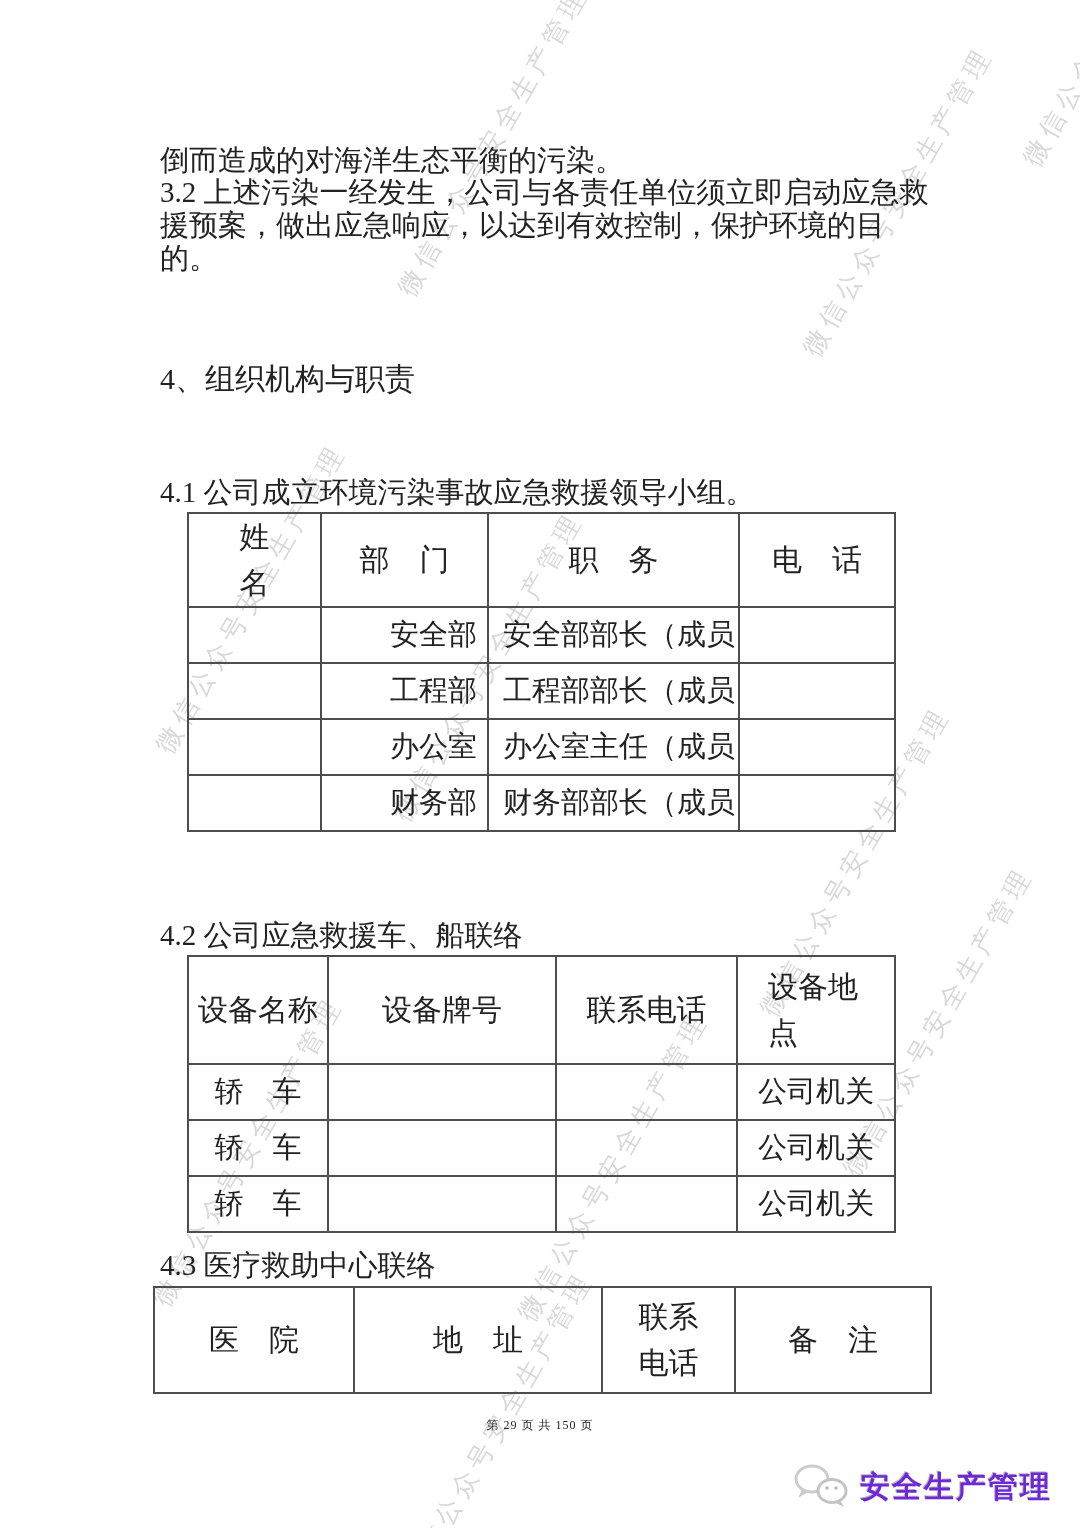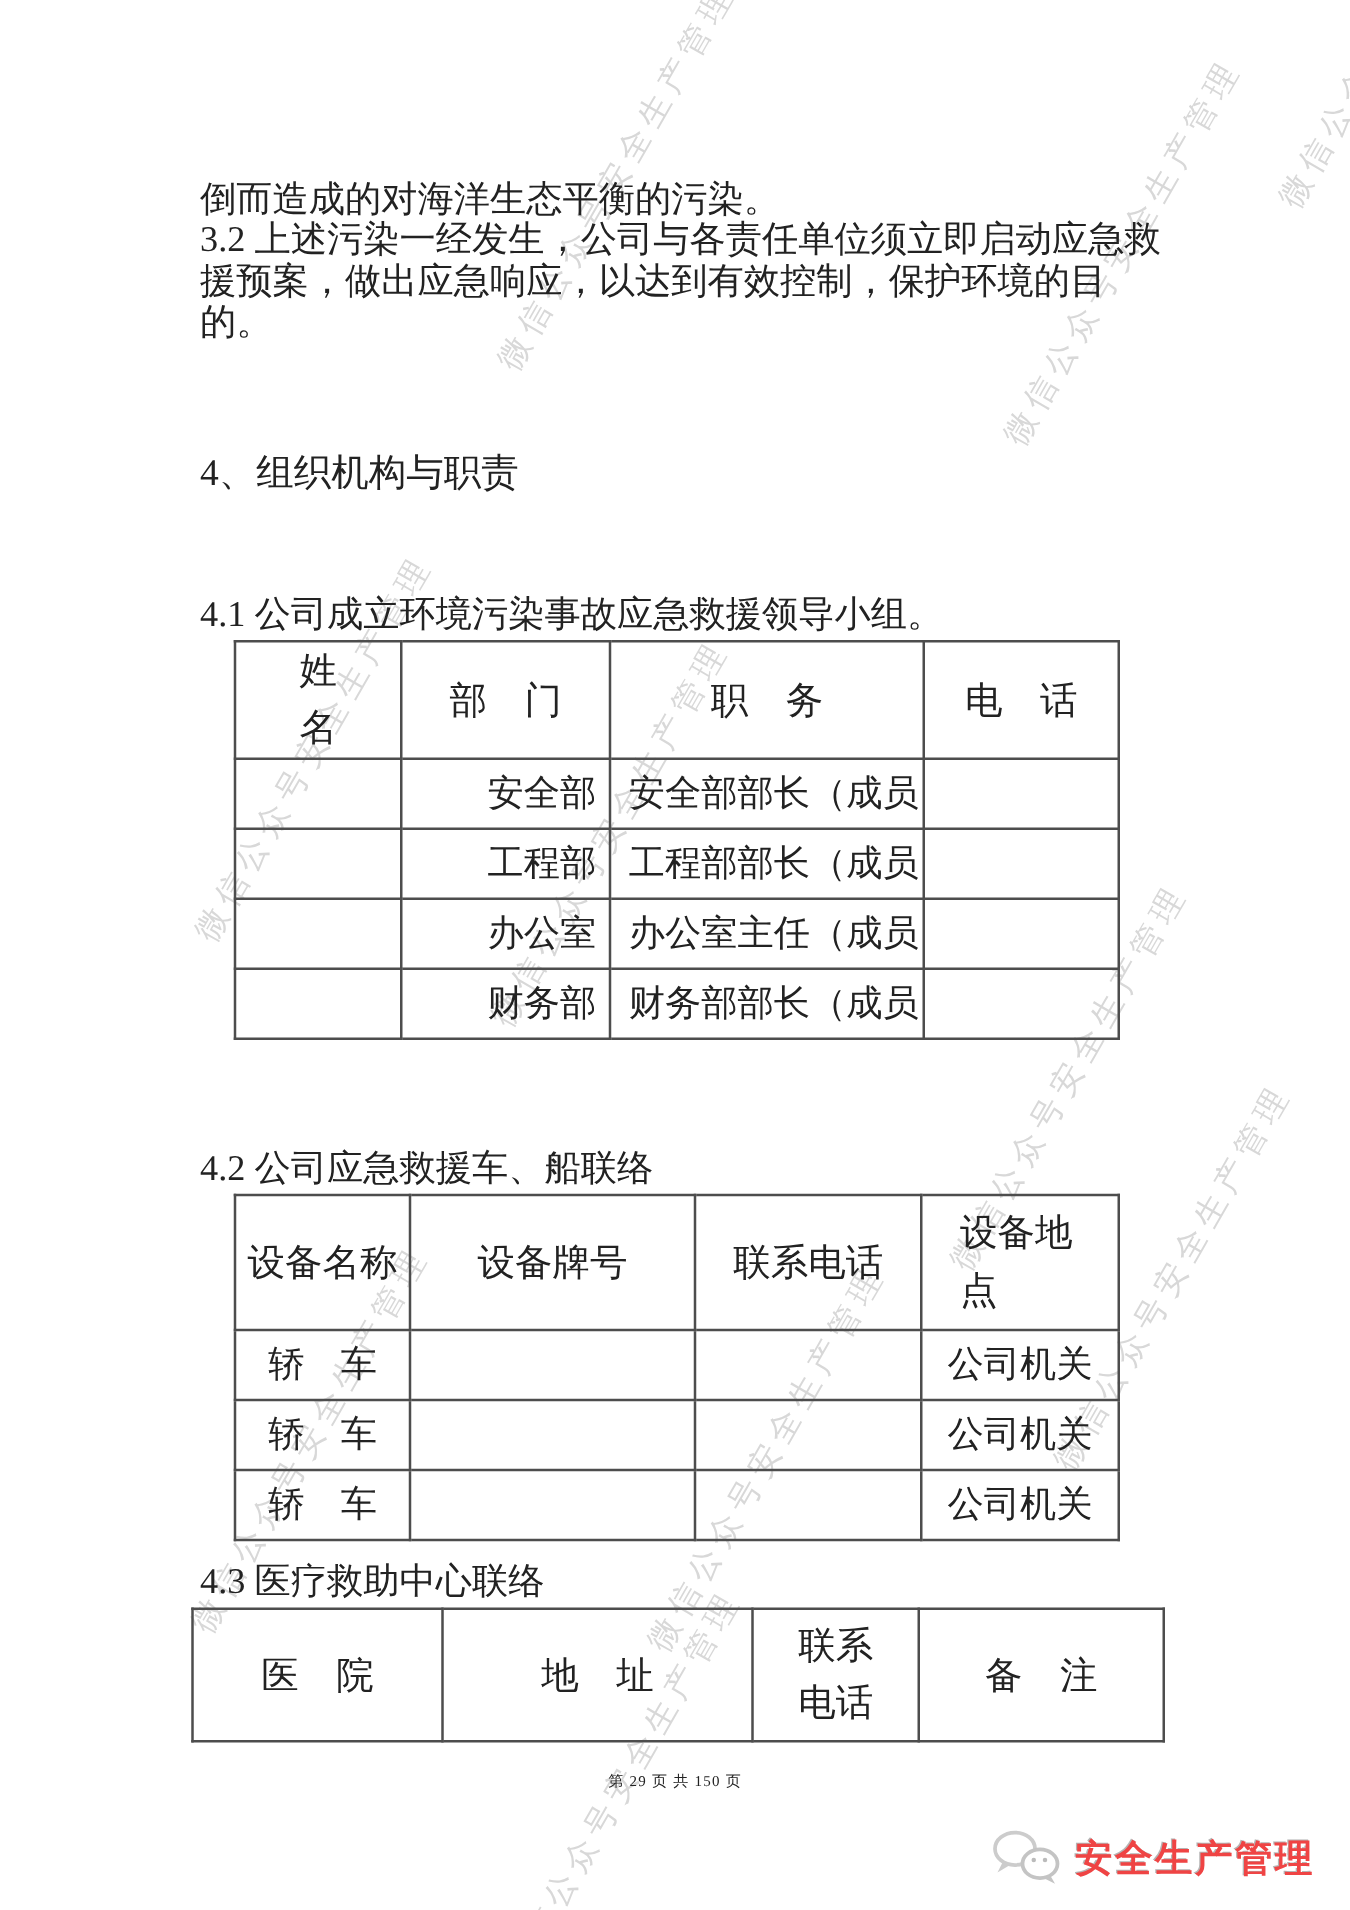--- a/index.html
+++ b/index.html
@@ -82,21 +82,21 @@
   }
   .brand{
     position:absolute;
     top:1462px;right:28px;
     display:flex;align-items:center;gap:8px;
     z-index:1;
   }
   .brand-text{
     font-size:30px;
     font-weight:bold;
-    color:#ef4444;
+    color:#6d28d9;
     letter-spacing:2px;
     text-shadow:1px 1px 0 #ffffff,-1px -1px 0 #b5b5b5;
     font-family:"Liberation Sans","DejaVu Sans",sans-serif;
     text-align:center;
   }
   .brand-icon svg{display:block;}
 </style>
 </head>
 <body>
 

